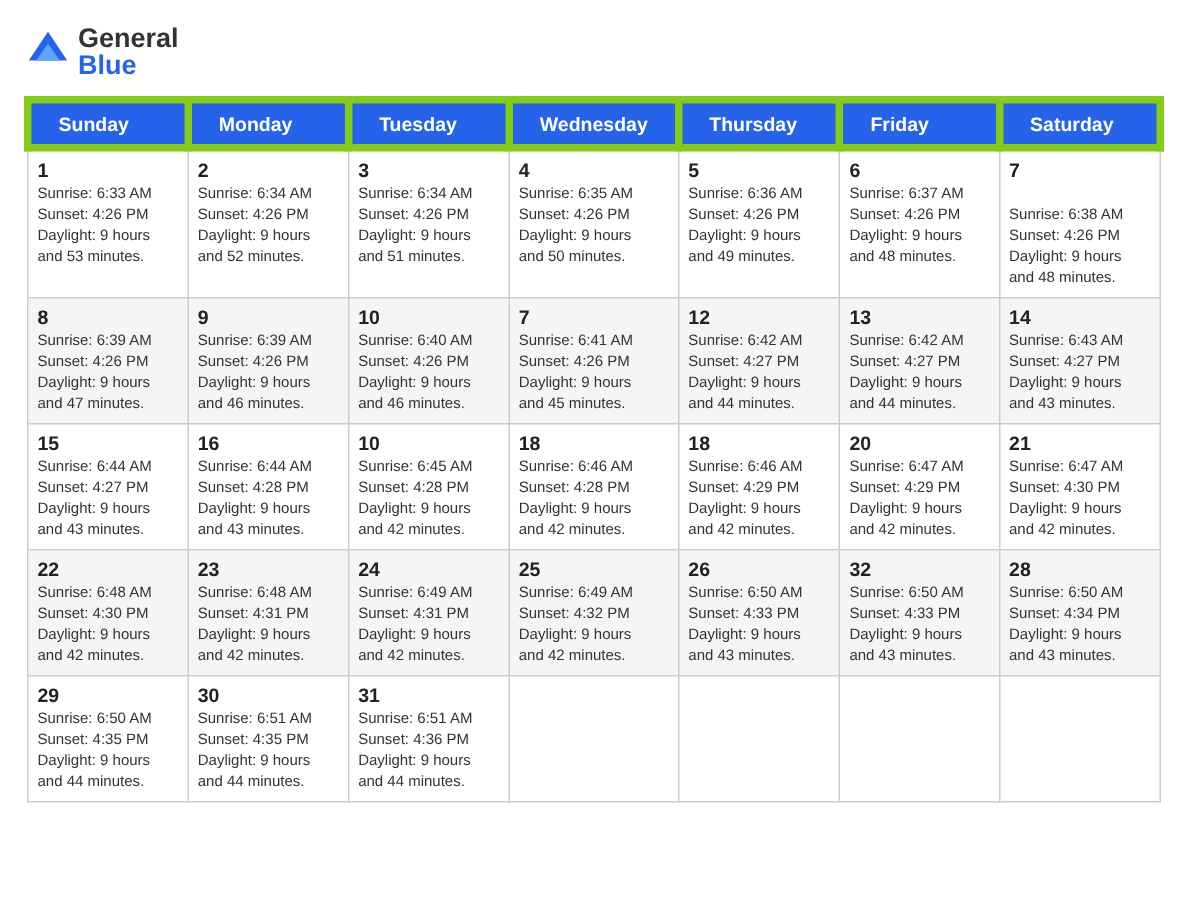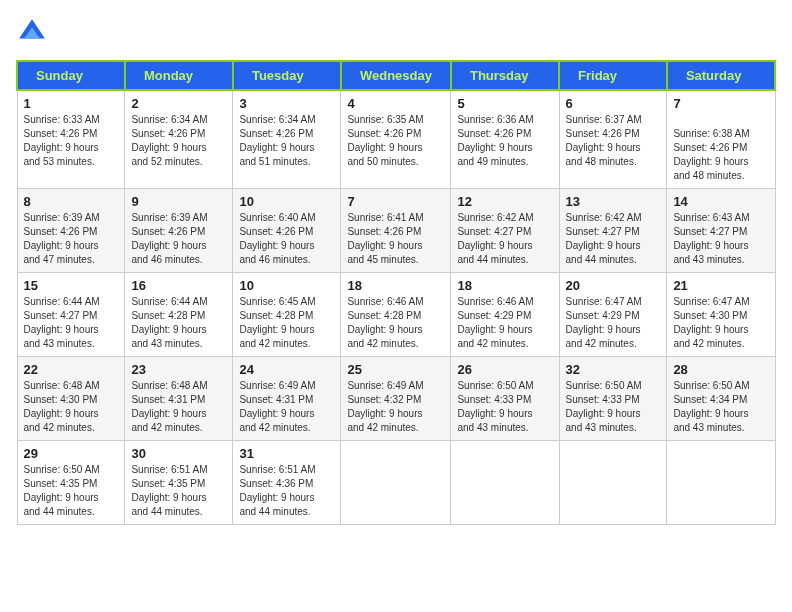--- a/index.html
+++ b/index.html
@@ -51,26 +51,26 @@
     .location-title {
       font-size: 15px;
       color: #444;
     }
     .calendar-table {
       width: 100%;
       border-collapse: collapse;
     }
     .calendar-table th {
       background-color: #2563eb;
-      color: #bef264;
+      color: #ffffff;
       font-size: 13px;
       font-weight: bold;
       padding: 6px 18px;
       text-align: left;
-      border: 2px solid #84cc16;
+      border: 5px solid #84cc16;
     }
     .calendar-table td {
       vertical-align: top;
       border: 1px solid #ccc;
       padding: 5px 6px;
       font-size: 10.5px;
       color: #222;
       width: calc(100% / 7);
       min-height: 80px;
       background: #fff;
@@ -95,20 +95,24 @@
   </style>
 </head>
 <body>
 
 <div class="header">
   <div class="logo">
     <svg class="logo-icon" viewBox="0 0 40 40" xmlns="http://www.w3.org/2000/svg">
       <polygon points="20,4 36,28 4,28" fill="#2563eb"></polygon>
       <polygon points="20,14 30,28 10,28" fill="#60a5fa"></polygon>
     </svg>
+    <div class="logo-text">
+      <span class="logo-general">General</span>
+      <span class="logo-blue">Blue</span>
+    </div>
   </div>
 </div>
 
 <table class="calendar-table">
   <thead>
     <tr>
     <th>Sunday</th>
         <th>Monday</th>
         <th>Tuesday</th>
         <th>Wednesday</th>

